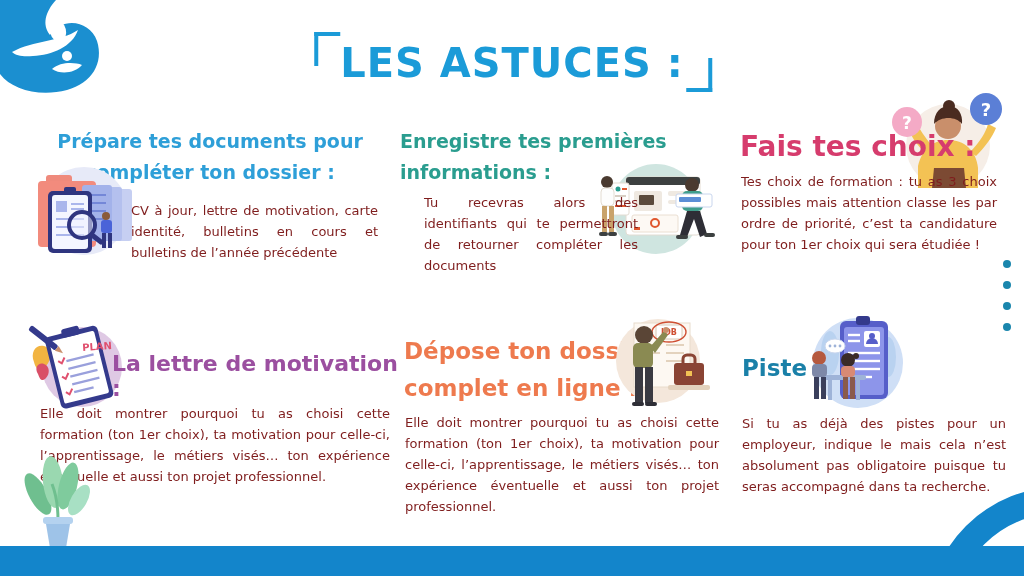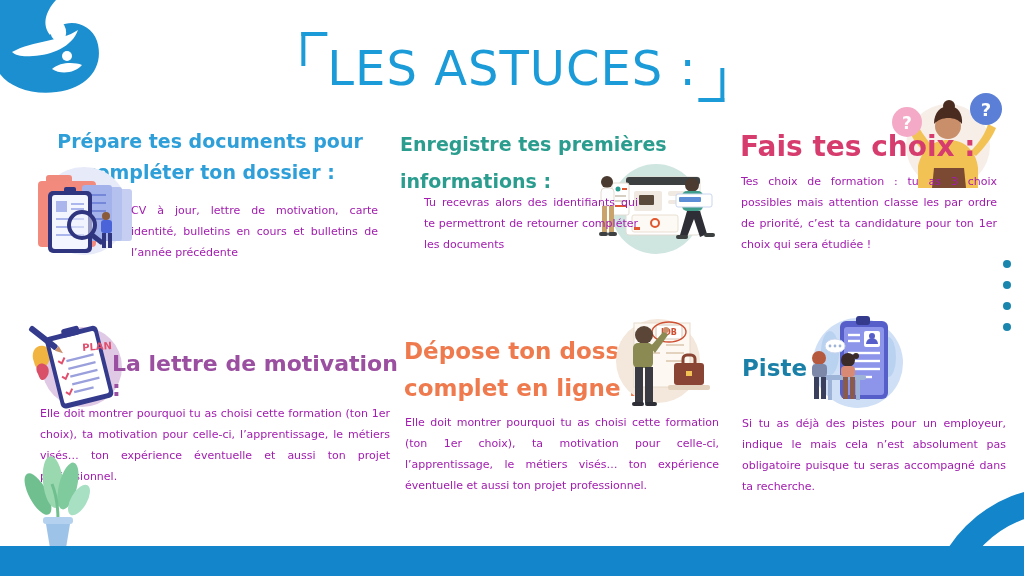--- a/index.html
+++ b/index.html
@@ -7,41 +7,41 @@
   .slide {
     position:relative; width:1024px; height:576px;
     background:#ffffff; overflow:hidden; margin:0 auto;
   }
   
   .title-wrap {
     position:absolute; top:38px; left:50%; transform:translateX(-50%);
     display:inline-block; padding:2px 14px;
   }
   .page-title {
-    font-size:48px; font-weight:400; letter-spacing:1px;
+    font-size:40px; font-weight:700; letter-spacing:1px;
     color:#1b9bd8; white-space:nowrap;
     font-family:"DejaVu Sans", sans-serif;
   }
   .bracket { position:absolute; width:26px; height:34px; }
   .bracket.tl { left:-12px; top:-6px; border-left:4px solid #1b9bd8; border-top:4px solid #1b9bd8; }
   .bracket.br { right:-14px; bottom:-4px; border-right:4px solid #1b9bd8; border-bottom:4px solid #1b9bd8; }
 
   
   .tip-heading { position:absolute; font-weight:700; font-family:"DejaVu Sans", sans-serif; }
   .tip-body {
-    position:absolute; font-size:11px; line-height:21px;
-    color:#a21caf; text-align:justify;
+    position:absolute; font-size:13px; line-height:21px;
+    color:#7f1d1d; text-align:justify;
   }
   .illus { position:absolute; }
 
   .t1-h { left:42px;  top:126px; width:336px; text-align:center; font-size:19px; line-height:31px; }
   .t1-i { left:26px;  top:161px; width:110px; height:96px; }
   .t1-b { left:131px; top:200px; width:247px; }
 
-  .t2-h { left:400px; top:126px; width:310px; font-size:19px; line-height:37px; }
+  .t2-h { left:400px; top:126px; width:310px; font-size:19px; line-height:31px; }
   .t2-i { left:592px; top:157px; width:126px; height:100px; }
   .t2-b { left:400px; top:192px; width:214px;margin-left:24px; }
 
   .t3-i { left:886px; top:92px;  width:120px; height:98px; }
   .t3-h { left:740px; top:130px; width:240px; font-size:28px; }
   .t3-b { left:741px; top:171px; width:256px; }
 
   .t4-i { left:22px;  top:322px; width:114px; height:90px; }
   .t4-h { left:112px; top:351px; width:290px; font-size:22px; }
   .t4-b { left:40px;  top:403px; width:350px; }

